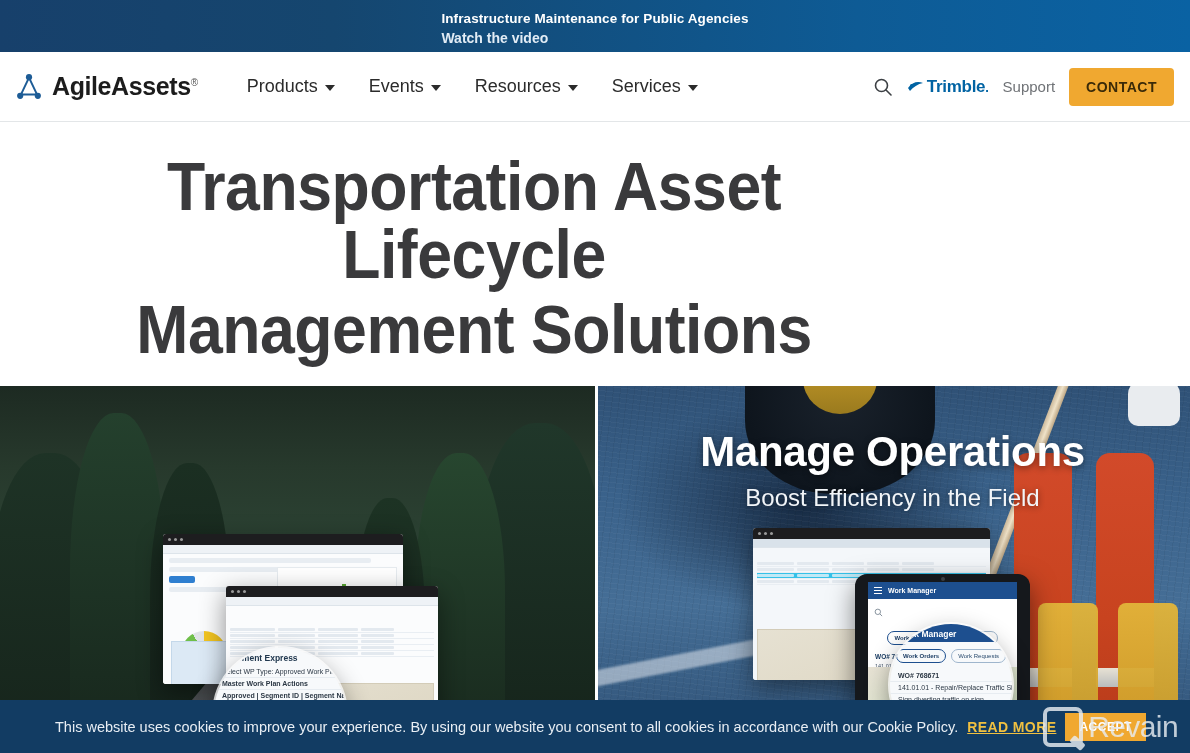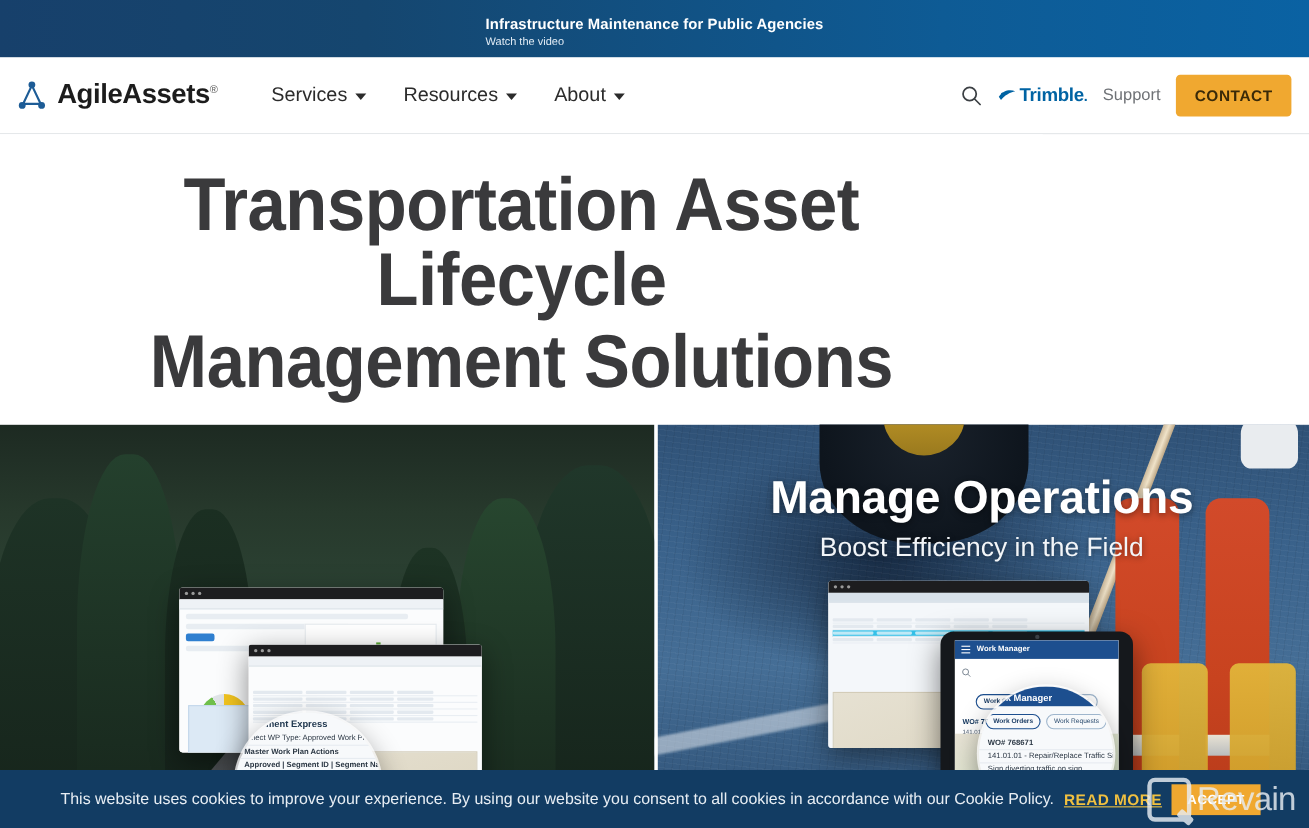--- a/index.html
+++ b/index.html
@@ -44,21 +44,21 @@
     position:absolute; left:24px; top:11px; width:8px; height:10px; background:#e8732a;
   }
   .promo-thumb .streak{
     position:absolute; left:0; top:0; width:100%; height:100%;
     background:repeating-linear-gradient(100deg,rgba(255,255,255,.07) 0 2px,transparent 2px 9px);
   }
   .promo-text{ line-height:1.25; }
   .promo-title{
     color:#ffffff; font-size:13.5px; font-weight:bold; letter-spacing:.1px;
   }
-  .promo-sub{ color:#e2ecf5; font-size:10px; margin-top:2px; }
+  .promo-sub{ color:#e2ecf5; font-size:14px; margin-top:2px;font-weight:bold; }
   .promo-arrow{
     width:28px; height:28px; border-radius:50%;
     border:2px solid #ffffff; margin-left:13px; flex:none;
     display:flex; align-items:center; justify-content:center;
   }
   .promo-arrow svg{ display:block; }
 
   
   .nav{
     height:70px; width:1190px; background:#fff;
@@ -375,29 +375,33 @@
       <path d="M16 6 L7 25 M16 6 L25 25 M8 24 L24 24" stroke="#1d5c96" stroke-width="2.1" fill="none" stroke-linecap="round"></path>
       <circle cx="16" cy="5.5" r="3.3" fill="#1d5c96"></circle>
       <circle cx="6.6" cy="25.4" r="3.3" fill="#1d5c96"></circle>
       <circle cx="25.4" cy="25.4" r="3.3" fill="#1d5c96"></circle>
     </svg>
     <div class="brand-name"><span>AgileAssets</span><span class="tm">®</span></div>
   </div>
 
   <div class="nav-links">
     <div class="nav-item">
-      <span>Services</span>
+      <span>Products</span>
+      <i class="caret"></i>
+    </div>
+    <div class="nav-item">
+      <span>Events</span>
       <i class="caret"></i>
     </div>
     <div class="nav-item">
       <span>Resources</span>
       <i class="caret"></i>
     </div>
     <div class="nav-item">
-      <span>About</span>
+      <span>Services</span>
       <i class="caret"></i>
     </div>
   </div>
 
   <div class="nav-right">
     <svg class="search-btn" viewBox="0 0 20 20">
       <circle cx="8.5" cy="8.5" r="6" fill="none" stroke="#3c4044" stroke-width="1.6"></circle>
       <line x1="13" y1="13" x2="18" y2="18" stroke="#3c4044" stroke-width="1.6" stroke-linecap="round"></line>
     </svg>
     <div class="trimble">

